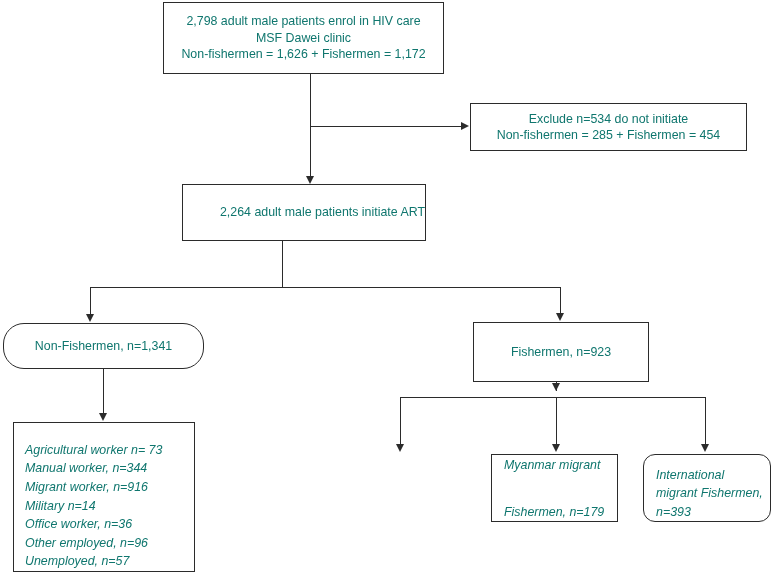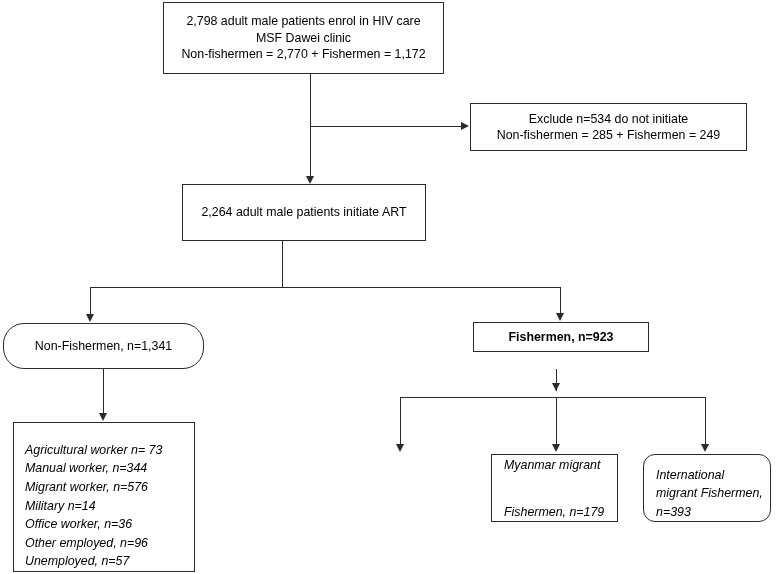--- a/index.html
+++ b/index.html
@@ -13,21 +13,21 @@
     height: 574px;
     background: #ffffff;
     font-family: "Liberation Sans", sans-serif;
     overflow: hidden;
   }
   .box {
     position: absolute;
     box-sizing: border-box;
     border: 1.3px solid #2b2b2b;
     background: #ffffff;
-    color: #000000;
+    color: #0f766e;
     font-size: 12.4px;
     line-height: 16.5px;
     z-index: 3;
   }
   .box.center {
     display: flex;
     flex-direction: column;
     align-items: center;
     justify-content: center;
     text-align: center;
@@ -71,23 +71,23 @@
     height: 0;
     border-top: 4.6px solid transparent;
     border-bottom: 4.6px solid transparent;
     border-left: 8px solid #2b2b2b;
     z-index: 2;
   }
 
   
   #box-enrol       { left: 163px; top: 2px;   width: 281px; height: 72px; padding: 4px 8px; }
   #box-exclude     { left: 470px; top: 103px; width: 277px; height: 48px; padding: 3px 8px; text-align: center; }
-  #box-art         { left: 182px; top: 184px; width: 244px; height: 57px; }
+  #box-art         { left: 182px; top: 184px; width: 244px; height: 57px; align-items: flex-end; }
   #box-nonfish     { left: 3px;   top: 323px; width: 201px; height: 46px; border-radius: 21px; }
-  #box-fish        { left: 473px; top: 322px; width: 176px; height: 30px; font-weight: bold; }
+  #box-fish        { left: 473px; top: 322px; width: 176px; height: 60px; }
   #box-occupations { left: 13px;  top: 422px; width: 182px; height: 150px; padding: 9px 0 0 11px; }
   #box-local       { left: 325px; top: 454px; width: 130px; height: 68px; padding: 14px 0 0 12px; }
   #box-myanmar     { left: 491px; top: 454px; width: 127px; height: 68px; padding: 14px 0 0 12px; gap: 28px; }
   #box-intl        { left: 643px; top: 454px; width: 128px; height: 68px; padding: 9px 0 0 12px; border-radius: 12px; }
 
   #box-occupations .line { font-size: 12.4px; line-height: 18.6px; }
   #box-local .line, #box-myanmar .line, #box-intl .line { font-size: 12.4px; line-height: 18.5px; }
 </style>
 </head>
 <body>
@@ -122,44 +122,44 @@
 
   <div class="vline" style="left:556px; top:397px; height:48px;"></div>
   <div class="arrow-down" style="left:552px; top:444px;"></div>
 
   <div class="vline" style="left:705px; top:397px; height:48px;"></div>
   <div class="arrow-down" style="left:701px; top:444px;"></div>
 
   <div class="box center" id="box-enrol">
     <div class="line">2,798 adult male patients enrol in HIV care</div>
     <div class="line">MSF Dawei clinic</div>
-    <div class="line">Non-fishermen = 2,770 + Fishermen = 1,172</div>
+    <div class="line">Non-fishermen = 1,626 + Fishermen = 1,172</div>
   </div>
 
   <div class="box center" id="box-exclude">
     <div class="line">Exclude n=534 do not initiate</div>
-    <div class="line">Non-fishermen = 285 + Fishermen = 249</div>
+    <div class="line">Non-fishermen = 285 + Fishermen = 454</div>
   </div>
 
   <div class="box center" id="box-art">
     <div class="line">2,264 adult male patients initiate ART</div>
   </div>
 
   <div class="box center" id="box-nonfish">
     <div class="line">Non-Fishermen, n=1,341</div>
   </div>
 
   <div class="box center" id="box-fish">
     <div class="line">Fishermen, n=923</div>
   </div>
 
   <div class="box left" id="box-occupations">
     <div class="line">Agricultural worker n= 73</div>
     <div class="line">Manual worker, n=344</div>
-    <div class="line">Migrant worker, n=576</div>
+    <div class="line">Migrant worker, n=916</div>
     <div class="line">Military n=14</div>
     <div class="line">Office worker, n=36</div>
     <div class="line">Other employed, n=96</div>
     <div class="line">Unemployed, n=57</div>
   </div>
 
 
   <div class="box left" id="box-myanmar">
     <div class="line">Myanmar migrant</div>
     <div class="line">Fishermen, n=179</div>

